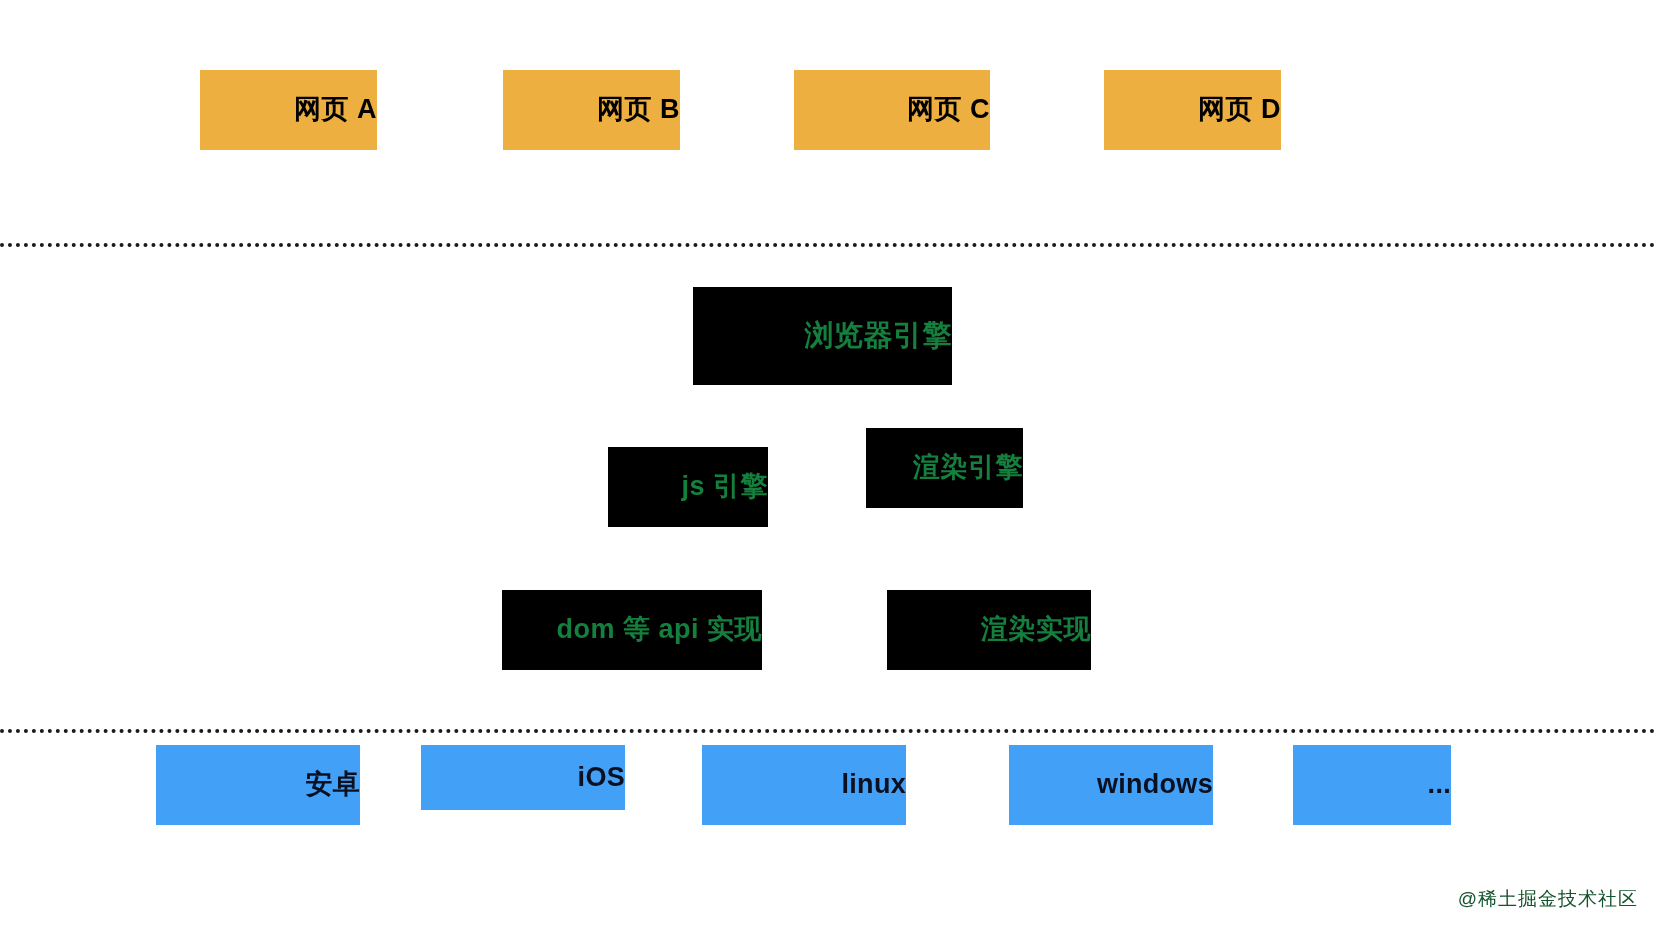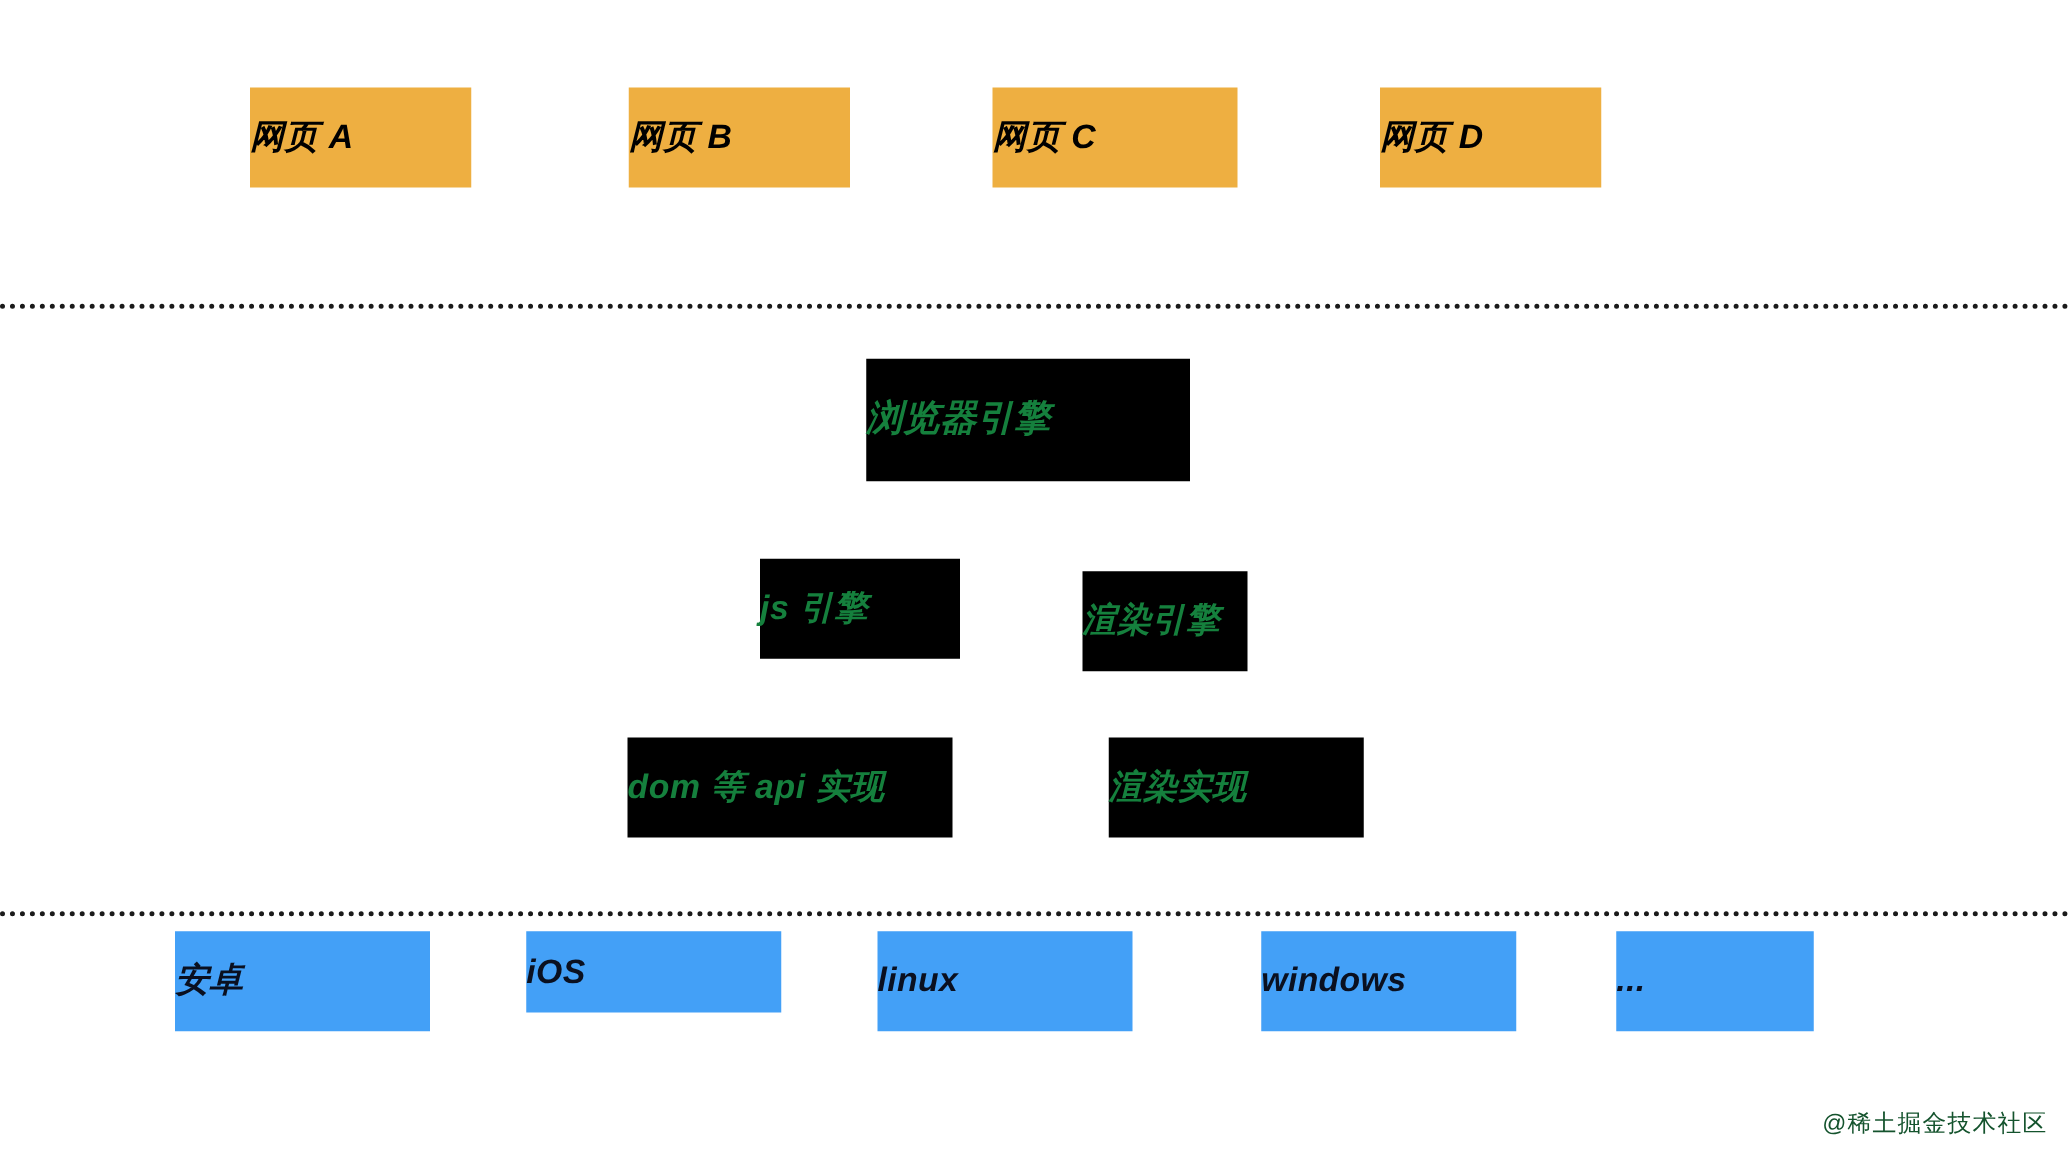--- a/index.html
+++ b/index.html
@@ -16,26 +16,25 @@
     width: 1656px;
     height: 926px;
     background: #ffffff;
     overflow: hidden;
   }
 
   .box {
     position: absolute;
     display: flex;
     align-items: center;
-    justify-content: flex-start;
+    justify-content: flex-end;
     box-sizing: border-box;
     text-align: center;
     line-height: 1.1;
     white-space: nowrap;
-    font-style: italic;
   }
 
   
   .page-box {
     background: #eeaf41;
     color: #000000;
     font-size: 27px;
     font-weight: 700;
     letter-spacing: 0.5px;
   }
@@ -104,35 +103,35 @@
   <div class="divider" style="top:243px;"></div>
 
   <div class="box engine-box engine-main" style="left:693px; top:287px; width:259px; height:98px;">
     <span>浏览器引擎</span>
   </div>
 
   <div class="box engine-box engine-sub" style="left:608px; top:447px; width:160px; height:80px;">
     <span>js 引擎</span>
   </div>
 
-  <div class="box engine-box engine-sub" style="left:866px; top:457px; width:132px; height:80px;">
+  <div class="box engine-box engine-sub" style="left:866px; top:428px; width:157px; height:80px;">
     <span>渲染引擎</span>
   </div>
 
   <div class="box engine-box engine-impl" style="left:502px; top:590px; width:260px; height:80px;">
     <span>dom 等 api 实现</span>
   </div>
 
   <div class="box engine-box engine-impl" style="left:887px; top:590px; width:204px; height:80px;">
     <span>渲染实现</span>
   </div>
 
   <div class="divider" style="top:729px;"></div>
 
-  <div class="box os-box" style="left:140px; top:745px; width:204px; height:80px;">
+  <div class="box os-box" style="left:156px; top:745px; width:204px; height:80px;">
     <span>安卓</span>
   </div>
 
   <div class="box os-box" style="left:421px; top:745px; width:204px; height:65px;">
     <span>iOS</span>
   </div>
 
   <div class="box os-box" style="left:702px; top:745px; width:204px; height:80px;">
     <span>linux</span>
   </div>

